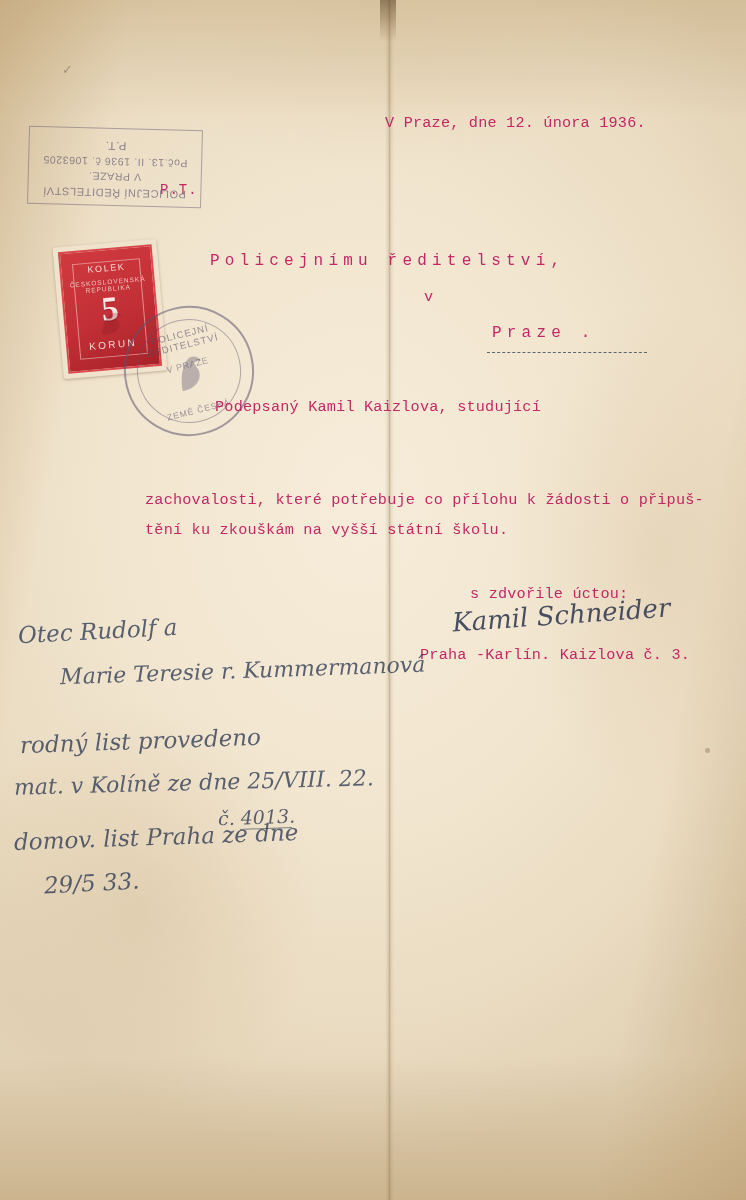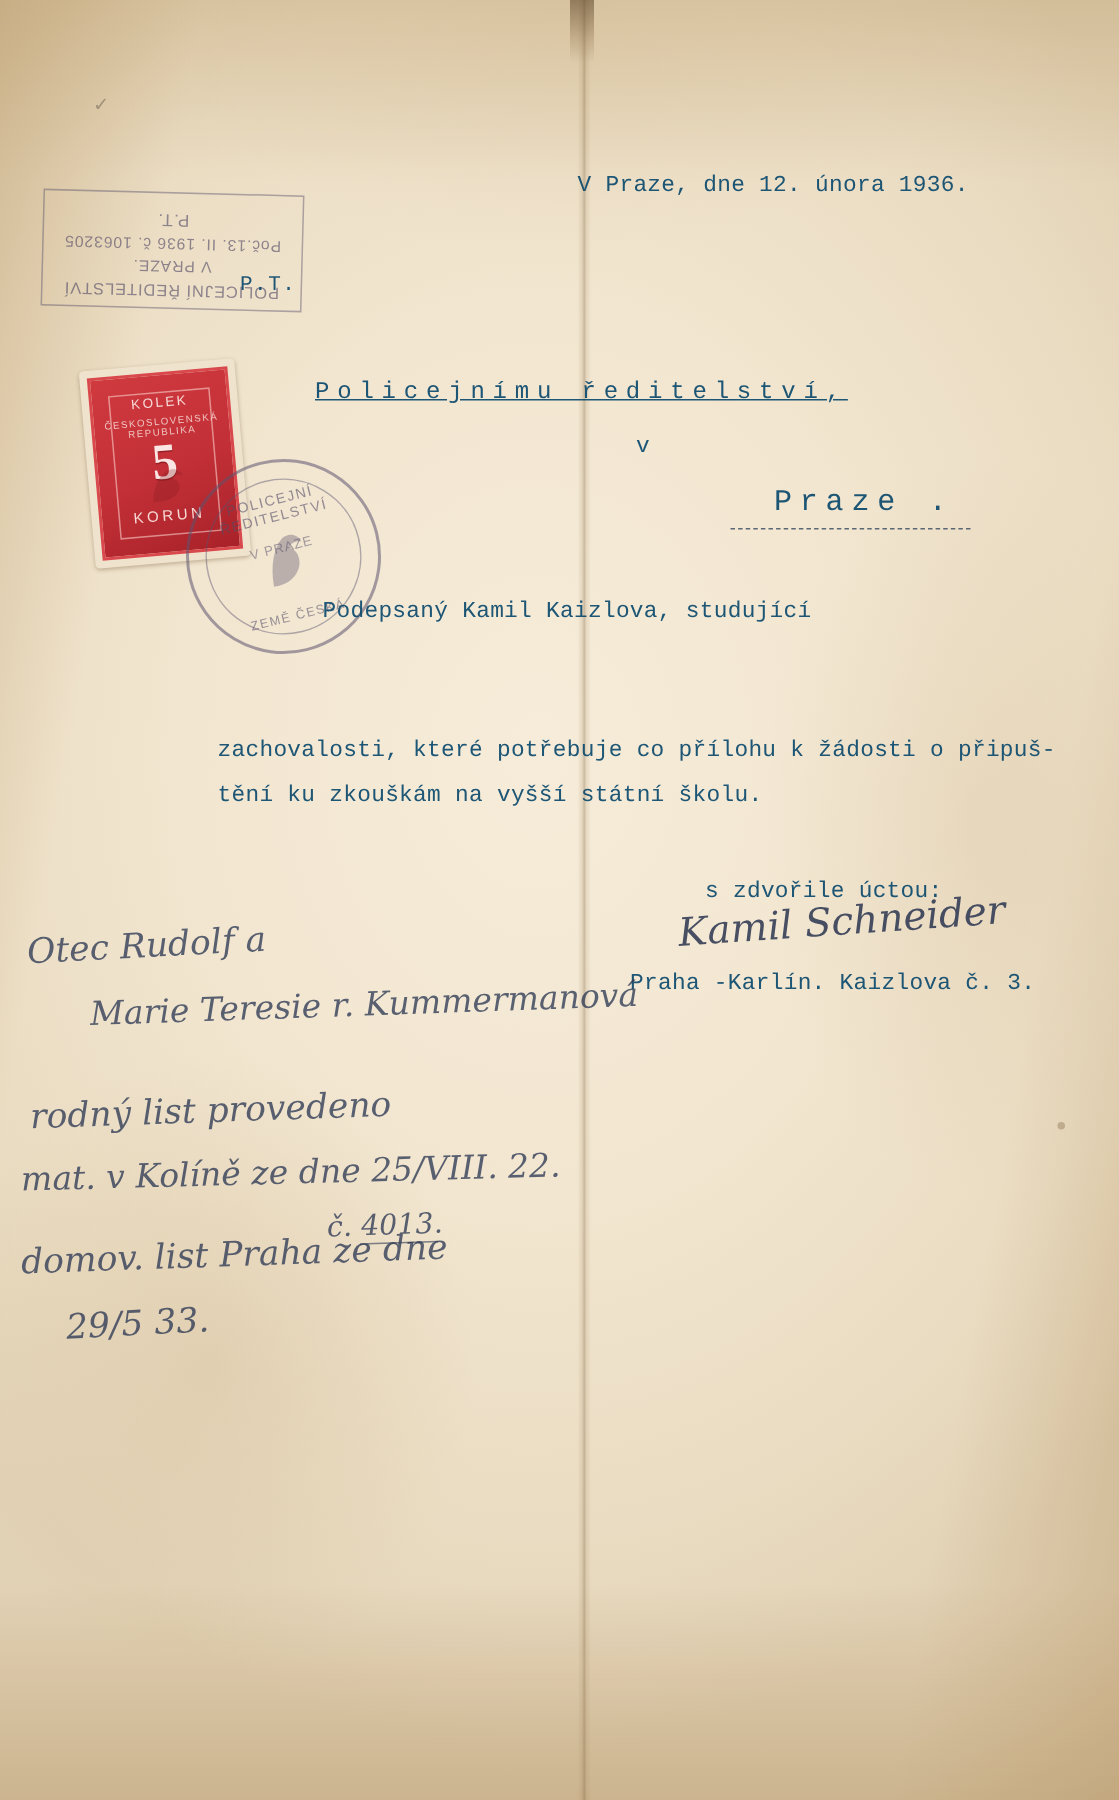--- a/index.html
+++ b/index.html
@@ -65,35 +65,35 @@
   }
   .fold-top-tear {
     position: absolute;
     left: 380px; top: 0;
     width: 16px; height: 42px;
     background: linear-gradient(180deg, rgba(90,66,38,0.55) 0%, rgba(120,92,56,0.25) 60%, rgba(120,92,56,0) 100%);
   }
   
   .typed {
     position: absolute;
-    color: #0c4a6e;
+    color: #be185d;
     font-family: "Liberation Mono", monospace;
     font-size: 15.2px;
     letter-spacing: 0.2px;
     white-space: nowrap;
     opacity: 0.92;
   }
   .spaced {
     letter-spacing: 5.2px;
   }
   .dateline { left: 385px; top: 114px; }
   .pt { left: 160px; top: 182px; font-size: 14px; letter-spacing: 1px; }
-  .addr-line { left: 210px; top: 252px; font-size: 16px; text-decoration: underline; }
+  .addr-line { left: 210px; top: 252px; font-size: 16px; }
   .addr-v { left: 424px; top: 288px; }
-  .addr-city { left: 492px; top: 324px; font-size: 20px; margin-left: 24px; }
+  .addr-city { left: 492px; top: 324px; font-size: 16px; }
   .addr-rule {
     position: absolute;
     left: 487px; top: 352px;
     width: 160px; height: 0;
     border-top: 1.6px dashed #36485f;
     opacity: 0.8;
   }
   .body-1 { left: 215px; top: 398px; }
   .body-2 { left: 145px; top: 429px; }
   .body-3 { left: 145px; top: 460px; }

